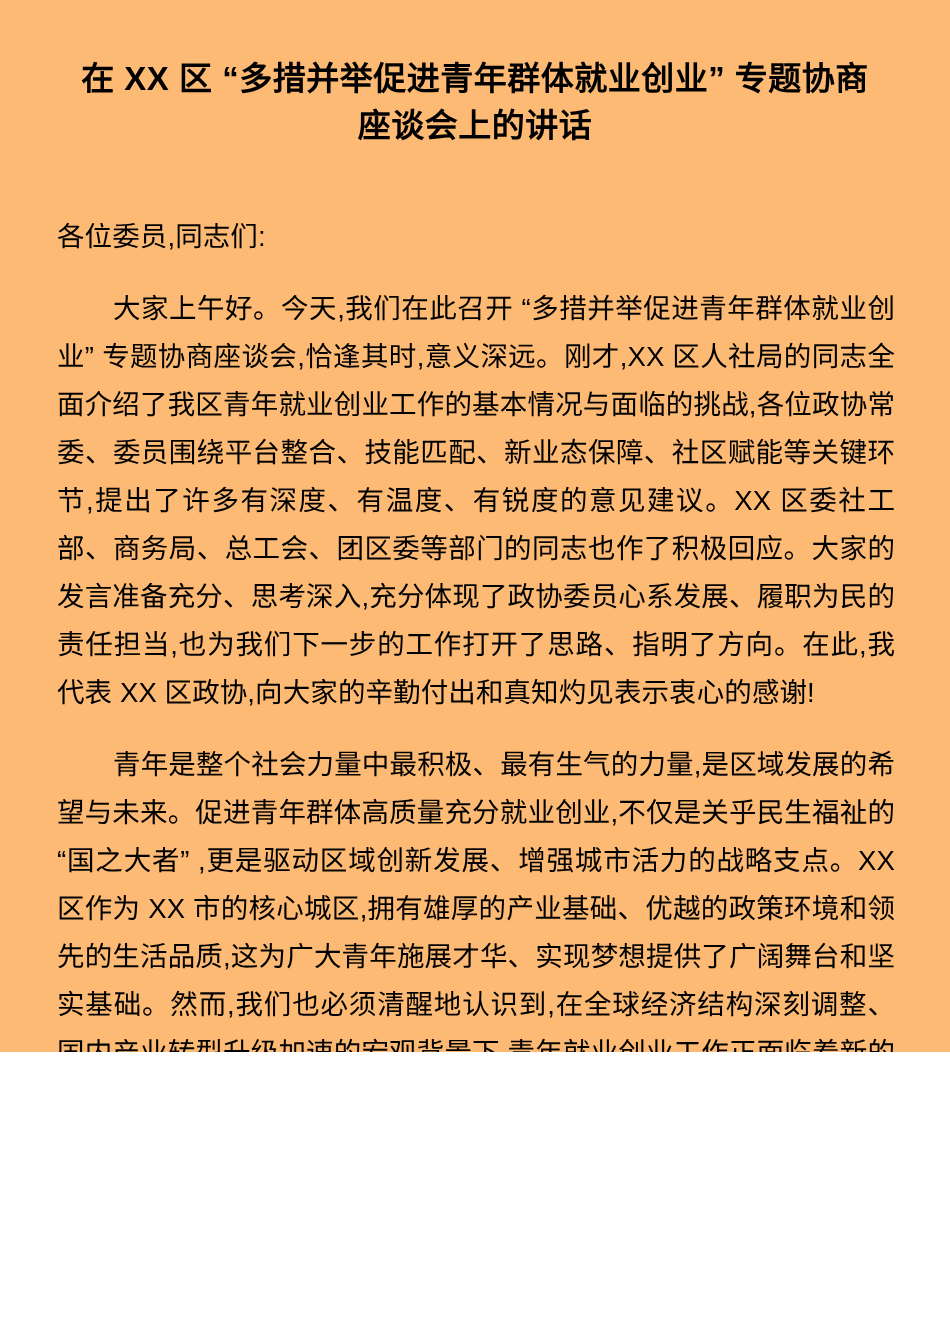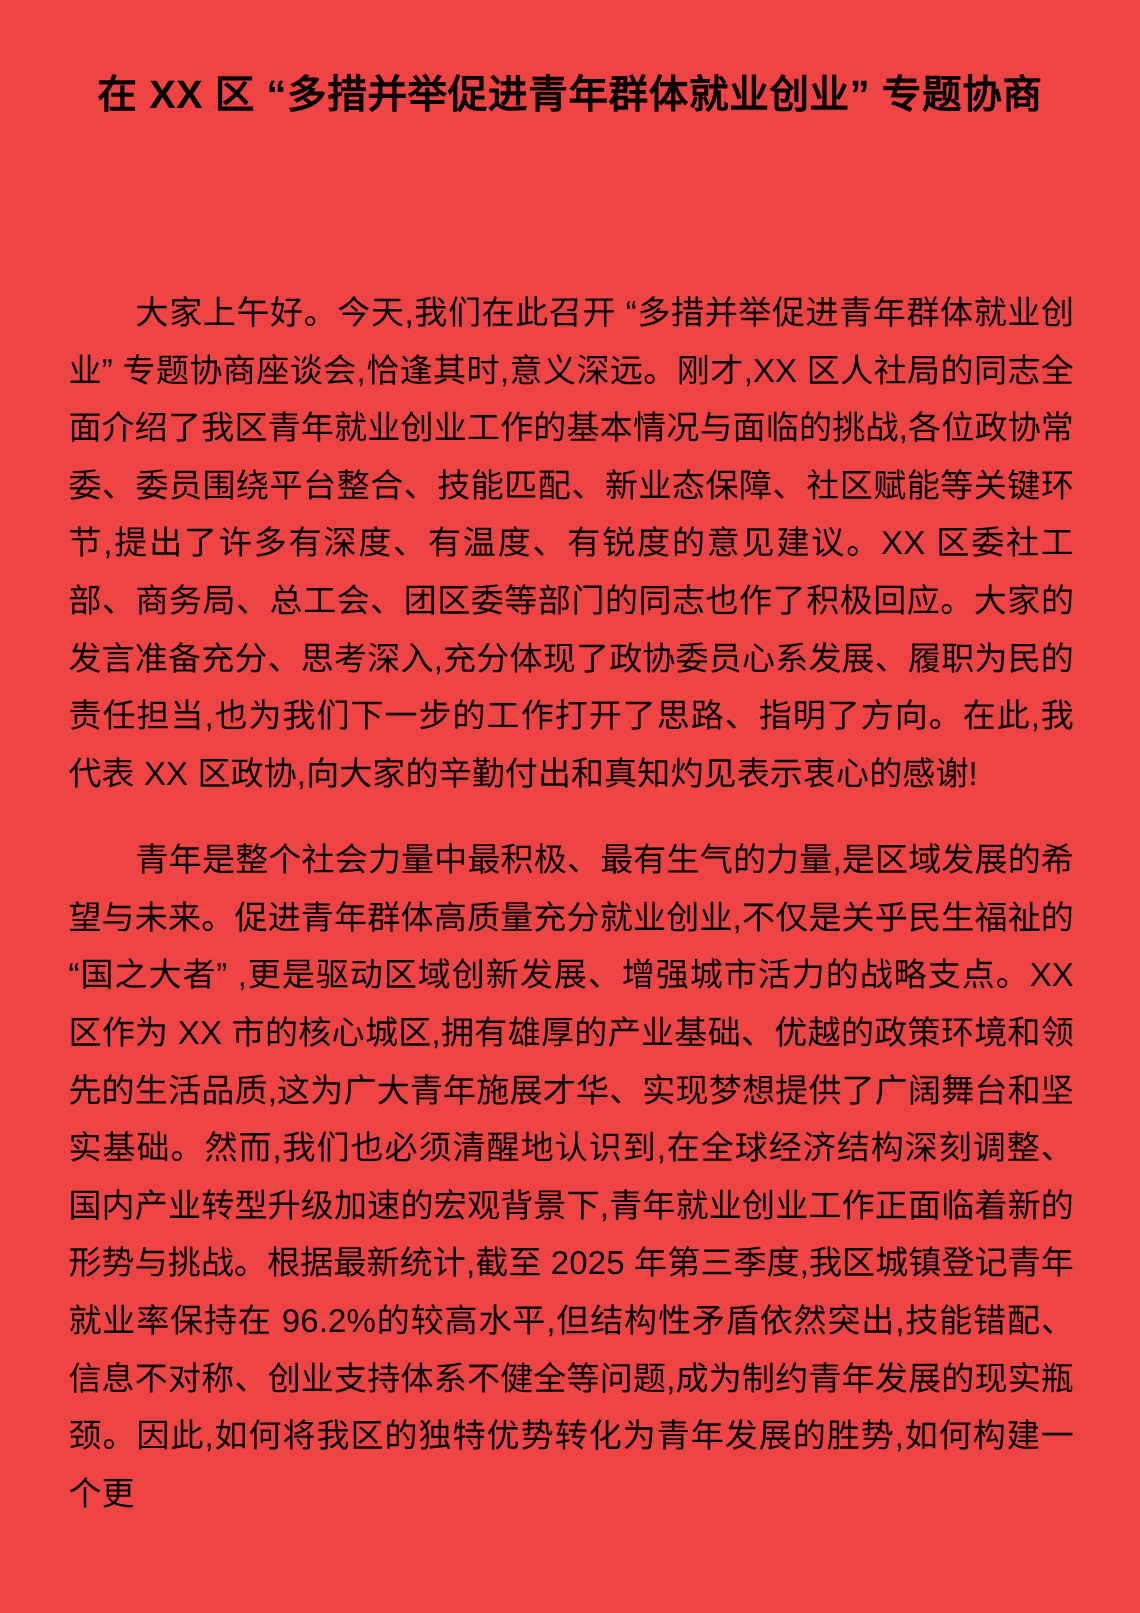--- a/index.html
+++ b/index.html
@@ -10,22 +10,22 @@
   body {
     width: 950px;
     height: 1344px;
     font-family: "Liberation Sans", "DejaVu Sans", sans-serif;
     color: #000000;
     -webkit-font-smoothing: none;
   }
   .page {
     position: relative;
     width: 950px;
-    height: 1344px;
-    background: #ef4444;
+    height: 1052px;
+    background: #fdba74;
     box-sizing: border-box;
     overflow: hidden;
   }
   .doc-title {
     margin: 0;
     padding: 0;
     position: absolute;
     left: 57px;
     top: 55px;
     width: 836px;
@@ -62,20 +62,22 @@
     text-align: left;
   }
 </style>
 </head>
 <body>
 
 <div class="page">
 
   <h1 class="doc-title">
     <span style="display: block;">在 XX 区 “多措并举促进青年群体就业创业” 专题协商</span>
+    <span style="display: block;">座谈会上的讲话</span>
   </h1>
 
   <div class="body-block">
+    <p class="para salutation">各位委员,同志们:</p>
     <p class="para indent">大家上午好。今天,我们在此召开 “多措并举促进青年群体就业创业” 专题协商座谈会,恰逢其时,意义深远。刚才,XX 区人社局的同志全面介绍了我区青年就业创业工作的基本情况与面临的挑战,各位政协常委、委员围绕平台整合、技能匹配、新业态保障、社区赋能等关键环节,提出了许多有深度、有温度、有锐度的意见建议。XX 区委社工部、商务局、总工会、团区委等部门的同志也作了积极回应。大家的发言准备充分、思考深入,充分体现了政协委员心系发展、履职为民的责任担当,也为我们下一步的工作打开了思路、指明了方向。在此,我代表 XX 区政协,向大家的辛勤付出和真知灼见表示衷心的感谢!</p>
     <p class="para indent">青年是整个社会力量中最积极、最有生气的力量,是区域发展的希望与未来。促进青年群体高质量充分就业创业,不仅是关乎民生福祉的 “国之大者” ,更是驱动区域创新发展、增强城市活力的战略支点。XX 区作为 XX 市的核心城区,拥有雄厚的产业基础、优越的政策环境和领先的生活品质,这为广大青年施展才华、实现梦想提供了广阔舞台和坚实基础。然而,我们也必须清醒地认识到,在全球经济结构深刻调整、国内产业转型升级加速的宏观背景下,青年就业创业工作正面临着新的形势与挑战。根据最新统计,截至 2025 年第三季度,我区城镇登记青年就业率保持在 96.2%的较高水平,但结构性矛盾依然突出,技能错配、信息不对称、创业支持体系不健全等问题,成为制约青年发展的现实瓶颈。因此,如何将我区的独特优势转化为青年发展的胜势,如何构建一个更</p>
   </div>
 
 </div>
 
 </body></html>

